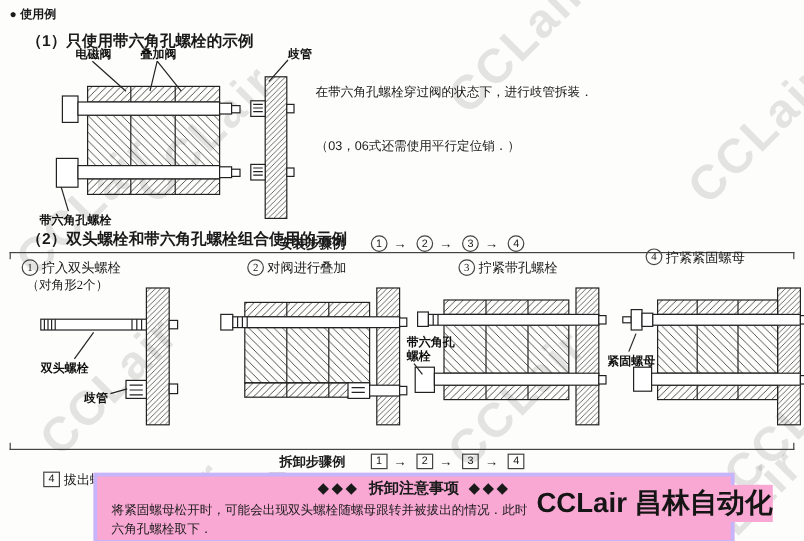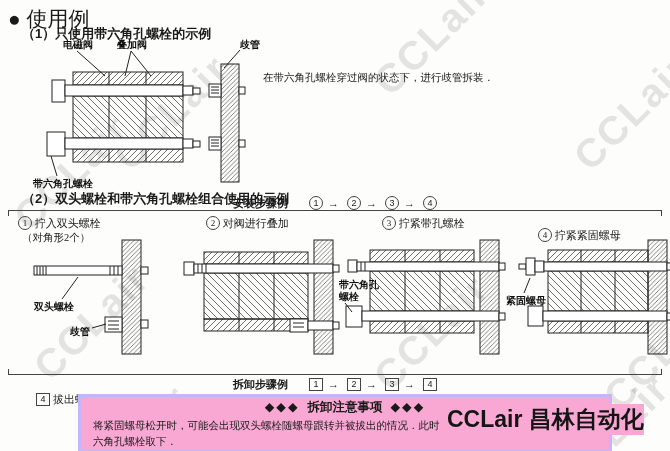--- a/index.html
+++ b/index.html
@@ -2,21 +2,21 @@
 <html><head>
 <meta charset="utf-8">
 <style>
   html,body{margin:0;padding:0;}
   body{font-family:"Liberation Sans","DejaVu Sans",sans-serif;background:#fff;}
   #page{position:relative;width:670px;height:451px;background:#fdfdfc;overflow:hidden;color:#1a1a1a;}
   .abs{position:absolute;}
   .wm{position:absolute;font-size:40px;font-weight:700;letter-spacing:2px;color:rgba(70,70,70,0.14);
       transform:rotate(-45deg);white-space:nowrap;pointer-events:none;z-index:0;}
   .layer{position:absolute;inset:0;z-index:1;}
-  .doc-title{font-size:21px;font-weight:400;}
+  .doc-title{font-size:10px;font-weight:700;}
   .sec-title{font-size:13px;font-weight:700;}
   .note{font-size:10.5px;line-height:15px;white-space:pre;}
   .seqrow{position:absolute;left:0;width:670px;text-align:center;font-size:11px;font-weight:700;}
   .seqrow .gap{display:inline-block;width:18px;}
   .arrow{margin:0 5px;font-weight:400;}
   .ncirc{display:inline-block;width:12px;height:12px;line-height:12px;border:1px solid #444;
          border-radius:50%;font-size:9px;font-weight:400;text-align:center;vertical-align:1px;}
   .nbox{display:inline-block;min-width:10px;height:11px;line-height:11px;border:1px solid #444;
         font-size:9px;font-weight:400;text-align:center;padding:0 1px;vertical-align:1px;}
   .step{position:absolute;font-size:11px;white-space:nowrap;font-family:Liberation Serif, serif;}
@@ -107,20 +107,21 @@
         <rect class="wht" x="184" y="103" width="12" height="13"></rect>
         <path class="ln" d="M186,106 H194 M186,109 H194 M186,112 H194"></path>
         <rect class="wht" x="214" y="106" width="6" height="7"></rect>
       </g>
       <path class="ln" d="M32,142 L26,122"></path>
       <text x="8" y="153">带六角孔螺栓</text>
     </svg>
 
     <div class="abs note" style="left:263px;top:40px">
       <div>在带六角孔螺栓穿过阀的状态下，进行歧管拆装．</div>
+      <div>（03，06式还需使用平行定位销．）</div>
     </div>
 
     <div class="abs sec-title" style="left:22px;top:190px">（2）双头螺栓和带六角孔螺栓组合使用的示例</div>
 
     <div class="seqrow" style="top:196px">
       <span>安装步骤例</span><span class="gap"></span>
       <span class="ncirc">1</span><span class="arrow">→</span>
       <span class="ncirc">2</span><span class="arrow">→</span>
       <span class="ncirc">3</span><span class="arrow">→</span>
       <span class="ncirc">4</span>
@@ -130,21 +131,21 @@
     <div class="step" style="left:18px;top:216px">
       <span class="ncirc">1</span> <span>拧入双头螺栓</span>
       <div class="sub">（对角形2个）</div>
     </div>
     <div class="step" style="left:206px;top:216px">
       <span class="ncirc">2</span> <span>对阀进行叠加</span>
     </div>
     <div class="step" style="left:382px;top:216px">
       <span class="ncirc">3</span> <span>拧紧带孔螺栓</span>
     </div>
-    <div class="step" style="left:538px;top:228px">
+    <div class="step" style="left:538px;top:207px">
       <span class="ncirc">4</span> <span>拧紧紧固螺母</span>
     </div>
 
     <svg class="abs" style="left:6px;top:238px" width="170" height="118" viewBox="0 0 170 118">
       <rect x="116" y="2" width="19" height="114" fill="url(#hDense)" stroke="#222"></rect>
       <g>
         <rect class="wht" x="28" y="28" width="88" height="9"></rect>
         <path class="ln" d="M31,28 V37 M34,28 V37 M37,28 V37 M40,28 V37 M104,28 V37 M108,28 V37 M112,28 V37"></path>
         <rect class="wht" x="135" y="29" width="7" height="7"></rect>
       </g>

